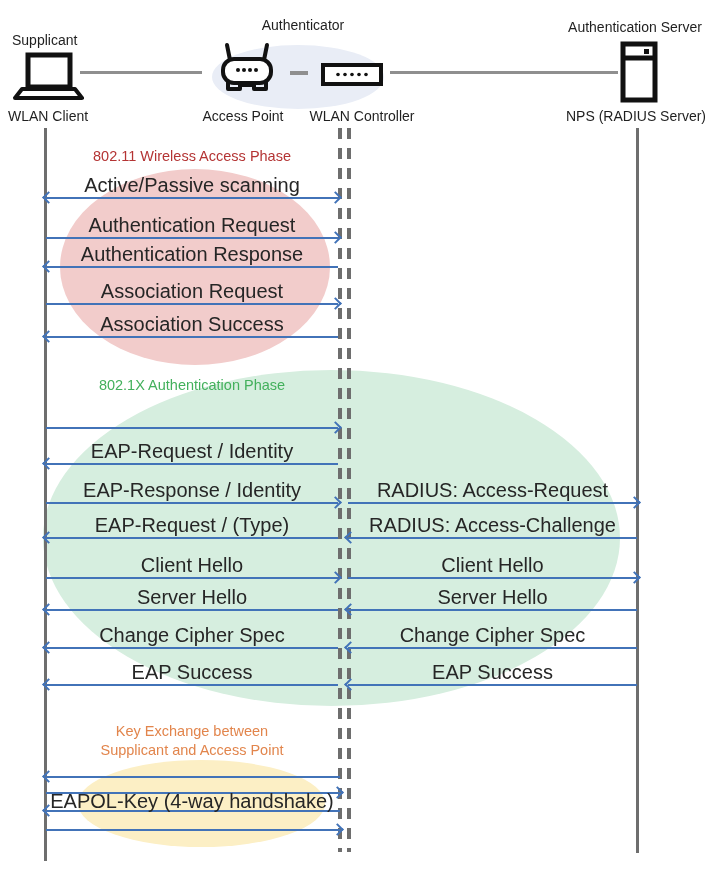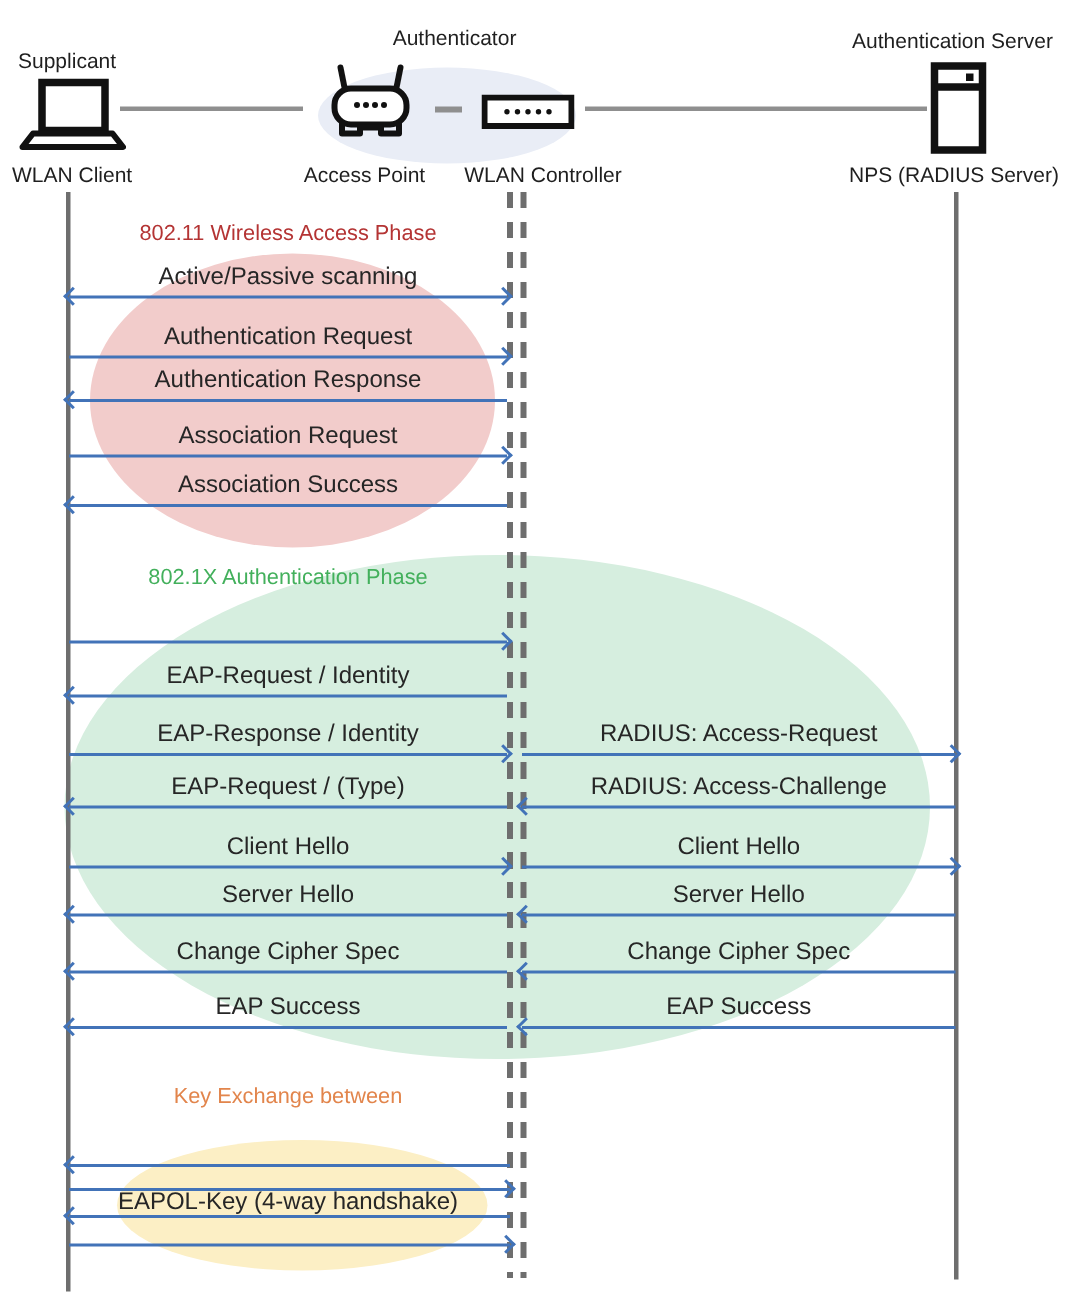--- a/index.html
+++ b/index.html
@@ -8,21 +8,21 @@
     --conn:#8F8F8F;
     --ink:#262626;
   }
   html,body{margin:0;padding:0;background:#fff;}
   .stage{
     position:relative;width:713px;height:875px;background:#fff;overflow:hidden;
     font-family:"Liberation Sans", sans-serif;color:var(--ink);
   }
   .txt{position:absolute;font-size:14px;white-space:nowrap;color:#1f1f1f;}
   .ctr{text-align:center;}
-  .lbl{position:absolute;font-size:16px;line-height:16px;text-align:center;color:var(--ink);white-space:nowrap;z-index:6;}
+  .lbl{position:absolute;font-size:20px;line-height:16px;text-align:center;color:var(--ink);white-space:nowrap;z-index:6;}
   .phase-title{position:absolute;font-size:14.5px;line-height:19px;text-align:center;z-index:6;white-space:nowrap;}
   .ellipse{position:absolute;border-radius:50%;z-index:1;}
   .lifeline{position:absolute;width:3px;background:var(--lifeline);z-index:3;}
   .dashline{position:absolute;width:4px;z-index:3;
     background:repeating-linear-gradient(180deg,var(--lifeline) 0,var(--lifeline) 11px,transparent 11px,transparent 20px);}
   .conn{position:absolute;height:3px;background:var(--conn);z-index:2;}
   .icon{position:absolute;z-index:4;}
   .arrow{position:absolute;border-top:2px solid var(--arrow);z-index:5;}
   .a-left::before{content:"";position:absolute;left:-2px;top:-6px;width:9px;height:9px;box-sizing:border-box;
     border-top:2.5px solid var(--arrow);border-left:2.5px solid var(--arrow);transform:rotate(-45deg);}
@@ -82,20 +82,21 @@
   <div class="dashline" style="left:347px;top:128px;height:724px;"></div>
   <div class="lifeline" style="left:636px;top:128px;height:725px;"></div>
 
   <div class="ellipse" style="left:60px;top:169px;width:270px;height:196px;background:#F2CCCB;"></div>
   <div class="ellipse" style="left:43px;top:370px;width:577px;height:336px;background:#D6EEDF;"></div>
   <div class="ellipse" style="left:78px;top:760px;width:247px;height:87px;background:#FCEFC5;"></div>
 
   <div class="phase-title" style="left:46px;top:147px;width:292px;color:#B43434;">802.11 Wireless Access Phase</div>
   <div class="phase-title" style="left:46px;top:376px;width:292px;color:#43B05C;">802.1X Authentication Phase</div>
   <div class="phase-title" style="left:46px;top:722px;width:292px;color:#E2854C;">Key Exchange between</div>
+  <div class="phase-title" style="left:46px;top:741px;width:292px;color:#E2854C;">Supplicant and Access Point</div>
 
   <div class="lbl" style="left:46px;top:177px;width:292px;">Active/Passive scanning</div>
   <div class="arrow a-left a-right" style="left:46px;top:197px;width:292px;"></div>
 
   <div class="lbl" style="left:46px;top:217px;width:292px;">Authentication Request</div>
   <div class="arrow a-right" style="left:46px;top:237px;width:292px;"></div>
 
   <div class="lbl" style="left:46px;top:246px;width:292px;">Authentication Response</div>
   <div class="arrow a-left" style="left:46px;top:266px;width:292px;"></div>
 

